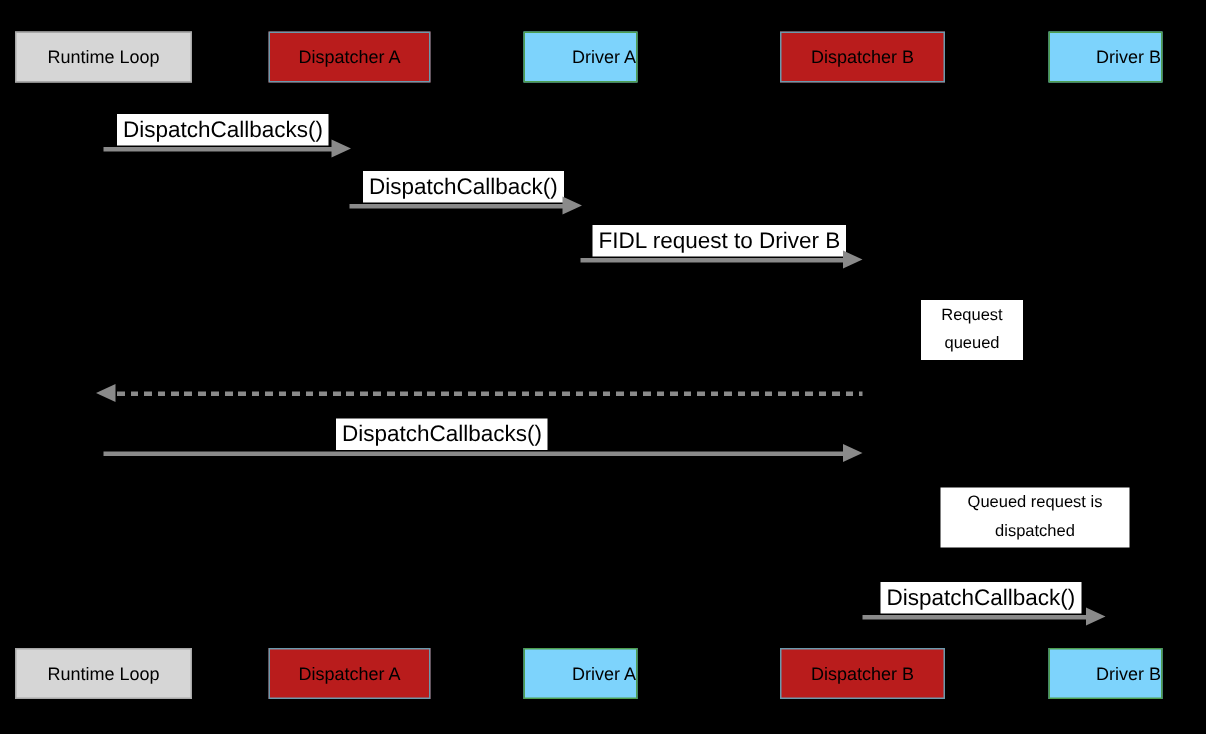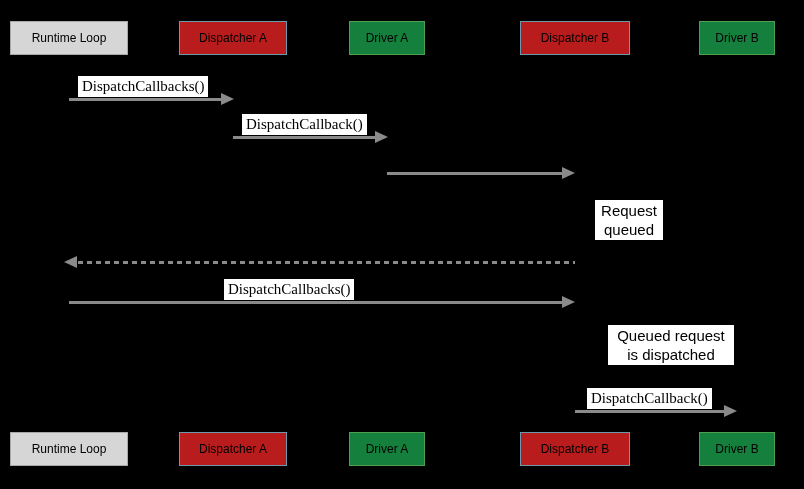--- a/index.html
+++ b/index.html
@@ -13,21 +13,21 @@
   .pbox{
     position:absolute;
     height:34px;
     display:flex;align-items:center;justify-content:center;
     font-size:12px;color:#000;
     box-sizing:border-box;
     border:1px solid transparent;
   }
   .box-gray {background:#d6d6d6;border-color:#a8a8a8;}
   .box-blue {background:#b91c1c;border-color:#6b9aad;}
-  .box-green{background:#15803d;border-color:#4e9e50;}
+  .box-green{background:#7dd3fc;border-color:#4e9e50;justify-content:flex-end;}
 
   .msg-line{
     position:absolute;height:3px;background:#8a8a8a;
   }
   .msg-line.dashed{
     background:repeating-linear-gradient(90deg,#8a8a8a 0 5px,transparent 5px 9px);
   }
   .head-right{
     position:absolute;width:0;height:0;
     border-top:6px solid transparent;
@@ -39,28 +39,28 @@
     border-top:6px solid transparent;
     border-bottom:6px solid transparent;
     border-right:13px solid #8a8a8a;
   }
   .msg-label{
     position:absolute;
     background:#fff;color:#000;
     font-size:15px;line-height:19px;
     padding:1px 4px;
     white-space:nowrap;
-    font-family:Liberation Serif, serif;
   }
   .note{
     position:absolute;
     background:#fff;color:#000;
-    font-size:15px;line-height:19px;
+    font-size:11px;line-height:19px;
     padding:1px 2px;
     text-align:center;
+    margin-left:19px;
   }
 </style>
 </head>
 <body>
 
 <div id="canvas">
 
   <div class="pbox box-gray" style="left:10px;top:21px;width:118px;">
       <span>Runtime Loop</span>
     </div>
@@ -78,20 +78,21 @@
     </div>
 
   <div class="msg-label" style="left:78px;top:76px;">DispatchCallbacks()</div>
   <div class="msg-line" style="left:69px;top:98px;width:153px;"></div>
   <div class="head-right" style="left:221px;top:93px;"></div>
 
   <div class="msg-label" style="left:242px;top:114px;">DispatchCallback()</div>
   <div class="msg-line" style="left:233px;top:136px;width:144px;"></div>
   <div class="head-right" style="left:375px;top:131px;"></div>
 
+  <div class="msg-label" style="left:395px;top:150px;">FIDL request to Driver B</div>
   <div class="msg-line" style="left:387px;top:172px;width:177px;"></div>
   <div class="head-right" style="left:562px;top:167px;"></div>
 
   <div class="note" style="left:595px;top:200px;width:64px;">Request queued</div>
 
   <div class="head-left" style="left:64px;top:256px;"></div>
   <div class="msg-line dashed" style="left:78px;top:261px;width:497px;"></div>
 
   <div class="msg-label" style="left:224px;top:279px;">DispatchCallbacks()</div>
   <div class="msg-line" style="left:69px;top:301px;width:495px;"></div>

